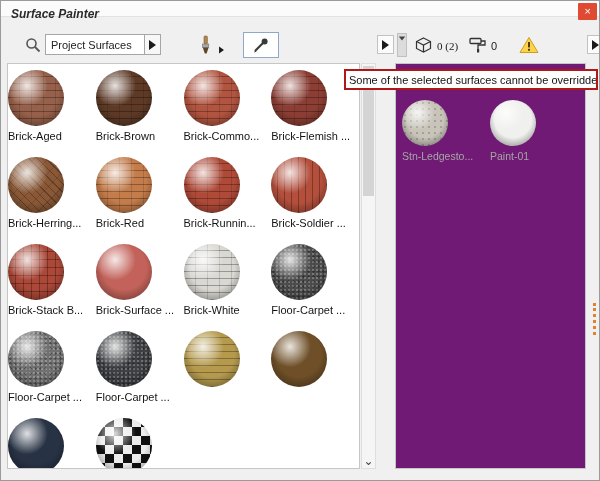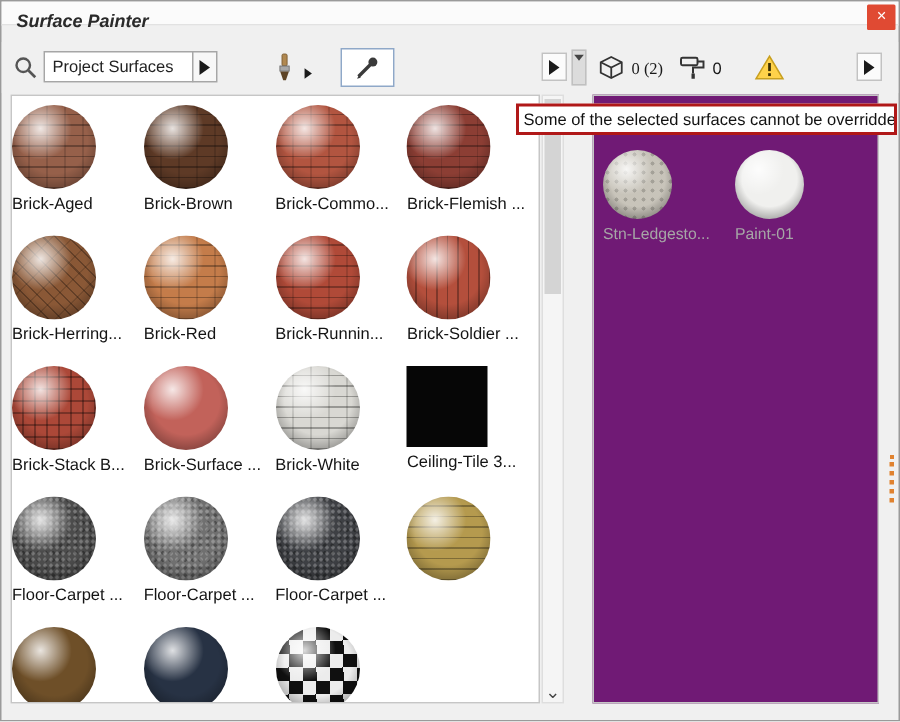--- a/index.html
+++ b/index.html
@@ -22,21 +22,21 @@
   .close-btn {
     position:absolute; right:2px; top:2px; width:19px; height:17px;
     background:#e04a33; color:#ffffff; font-size:11px; line-height:16px;
     text-align:center; cursor:default; border-radius:1px;
   }
   
   .toolbar {
     position:absolute; top:27px; left:0; right:0; height:34px;
     background:#f0f0f0;
   }
-  .toolbar > * { position:absolute; }
+  .toolbar > * { position:absolute;margin-left:16px; }
   .search-icon { left:8px; top:9px; width:16px; height:16px; }
   .combo {
     left:28px; top:6px; width:100px; height:21px;
     background:#ffffff; border:1px solid #a6a6a6;
     font-size:11px; color:#222; display:flex; align-items:center; padding-left:5px;
   }
   .arrow-btn {
     width:17px; height:21px; background:#f7f7f7; border:1px solid #a6a6a6;
     display:flex; align-items:center; justify-content:center; padding:0;
   }
@@ -236,24 +236,20 @@
       </div>
       <div class="cell">
         <div class="thumb sphere" style="background-image: radial-gradient(circle at 34% 28%, rgba(255, 255, 255, 0.85), rgba(255, 255, 255, 0) 38%), radial-gradient(circle at 50% 42%, rgba(0, 0, 0, 0) 52%, rgba(0, 0, 0, 0.5) 96%); background-size: 100% 100%, 100% 100%; background-color: rgb(194, 98, 90);"></div>
         <div class="cell-label">Brick-Surface ...</div>
       </div>
       <div class="cell">
         <div class="thumb sphere" style="background-image: radial-gradient(circle at 34% 28%, rgba(255, 255, 255, 0.85), rgba(255, 255, 255, 0) 38%), radial-gradient(circle at 50% 42%, rgba(0, 0, 0, 0) 52%, rgba(0, 0, 0, 0.5) 96%), repeating-linear-gradient(rgba(0, 0, 0, 0) 0px, rgba(0, 0, 0, 0) 6px, rgba(0, 0, 0, 0.3) 6px, rgba(0, 0, 0, 0.3) 7px), repeating-linear-gradient(90deg, rgba(0, 0, 0, 0) 0px, rgba(0, 0, 0, 0) 11px, rgba(0, 0, 0, 0.14) 11px, rgba(0, 0, 0, 0.14) 12px); background-size: 100% 100%, 100% 100%, 100% 100%, 100% 100%; background-color: rgb(217, 216, 211);"></div>
         <div class="cell-label">Brick-White</div>
       </div>
       <div class="cell">
-        <div class="thumb square" style="background-color: rgb(6, 6, 6);"></div>
-        <div class="cell-label">Ceiling-Tile 3...</div>
-      </div>
-      <div class="cell">
         <div class="thumb sphere" style="background-image: radial-gradient(circle at 34% 28%, rgba(255, 255, 255, 0.85), rgba(255, 255, 255, 0) 38%), radial-gradient(circle at 50% 42%, rgba(0, 0, 0, 0) 52%, rgba(0, 0, 0, 0.5) 96%), radial-gradient(circle, rgba(255, 255, 255, 0.25) 1px, rgba(0, 0, 0, 0) 1.3px), radial-gradient(circle, rgba(0, 0, 0, 0.3) 1px, rgba(0, 0, 0, 0) 1.3px); background-size: 100% 100%, 100% 100%, 4px 4px, 5px 5px; background-color: rgb(76, 76, 76);"></div>
         <div class="cell-label">Floor-Carpet ...</div>
       </div>
       <div class="cell">
         <div class="thumb sphere" style="background-image: radial-gradient(circle at 34% 28%, rgba(255, 255, 255, 0.85), rgba(255, 255, 255, 0) 38%), radial-gradient(circle at 50% 42%, rgba(0, 0, 0, 0) 52%, rgba(0, 0, 0, 0.5) 96%), radial-gradient(circle, rgba(255, 255, 255, 0.25) 1px, rgba(0, 0, 0, 0) 1.3px), radial-gradient(circle, rgba(0, 0, 0, 0.3) 1px, rgba(0, 0, 0, 0) 1.3px); background-size: 100% 100%, 100% 100%, 4px 4px, 5px 5px; background-color: rgb(112, 112, 112);"></div>
         <div class="cell-label">Floor-Carpet ...</div>
       </div>
       <div class="cell">
         <div class="thumb sphere" style="background-image: radial-gradient(circle at 34% 28%, rgba(255, 255, 255, 0.85), rgba(255, 255, 255, 0) 38%), radial-gradient(circle at 50% 42%, rgba(0, 0, 0, 0) 52%, rgba(0, 0, 0, 0.5) 96%), radial-gradient(circle, rgba(255, 255, 255, 0.25) 1px, rgba(0, 0, 0, 0) 1.3px), radial-gradient(circle, rgba(0, 0, 0, 0.3) 1px, rgba(0, 0, 0, 0) 1.3px); background-size: 100% 100%, 100% 100%, 4px 4px, 5px 5px; background-color: rgb(62, 64, 68);"></div>
         <div class="cell-label">Floor-Carpet ...</div>

